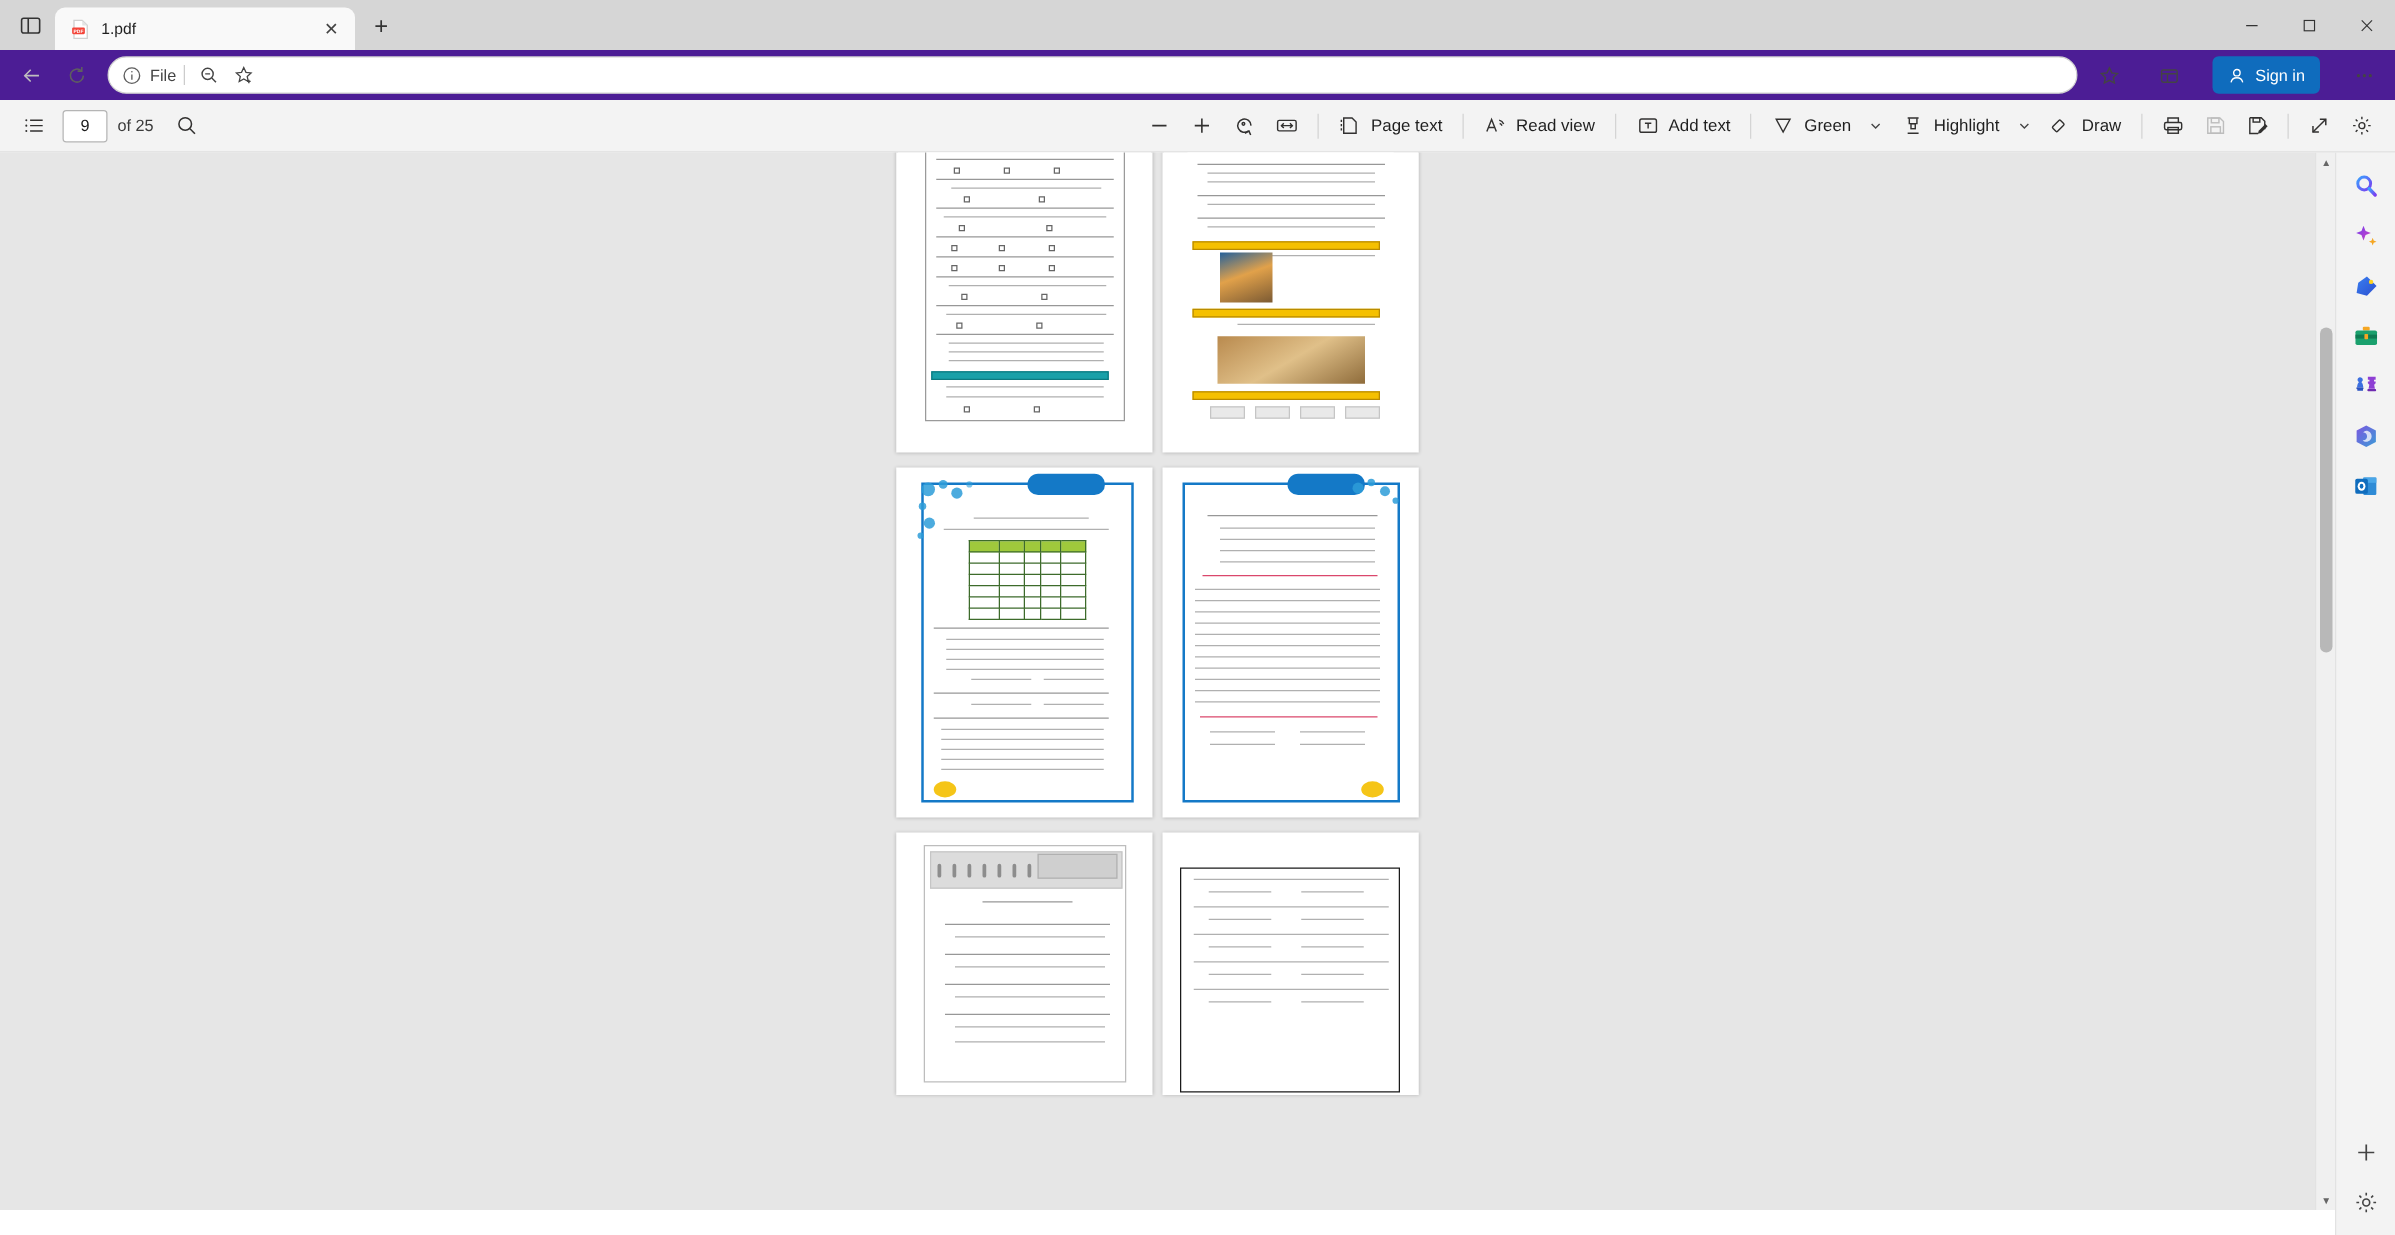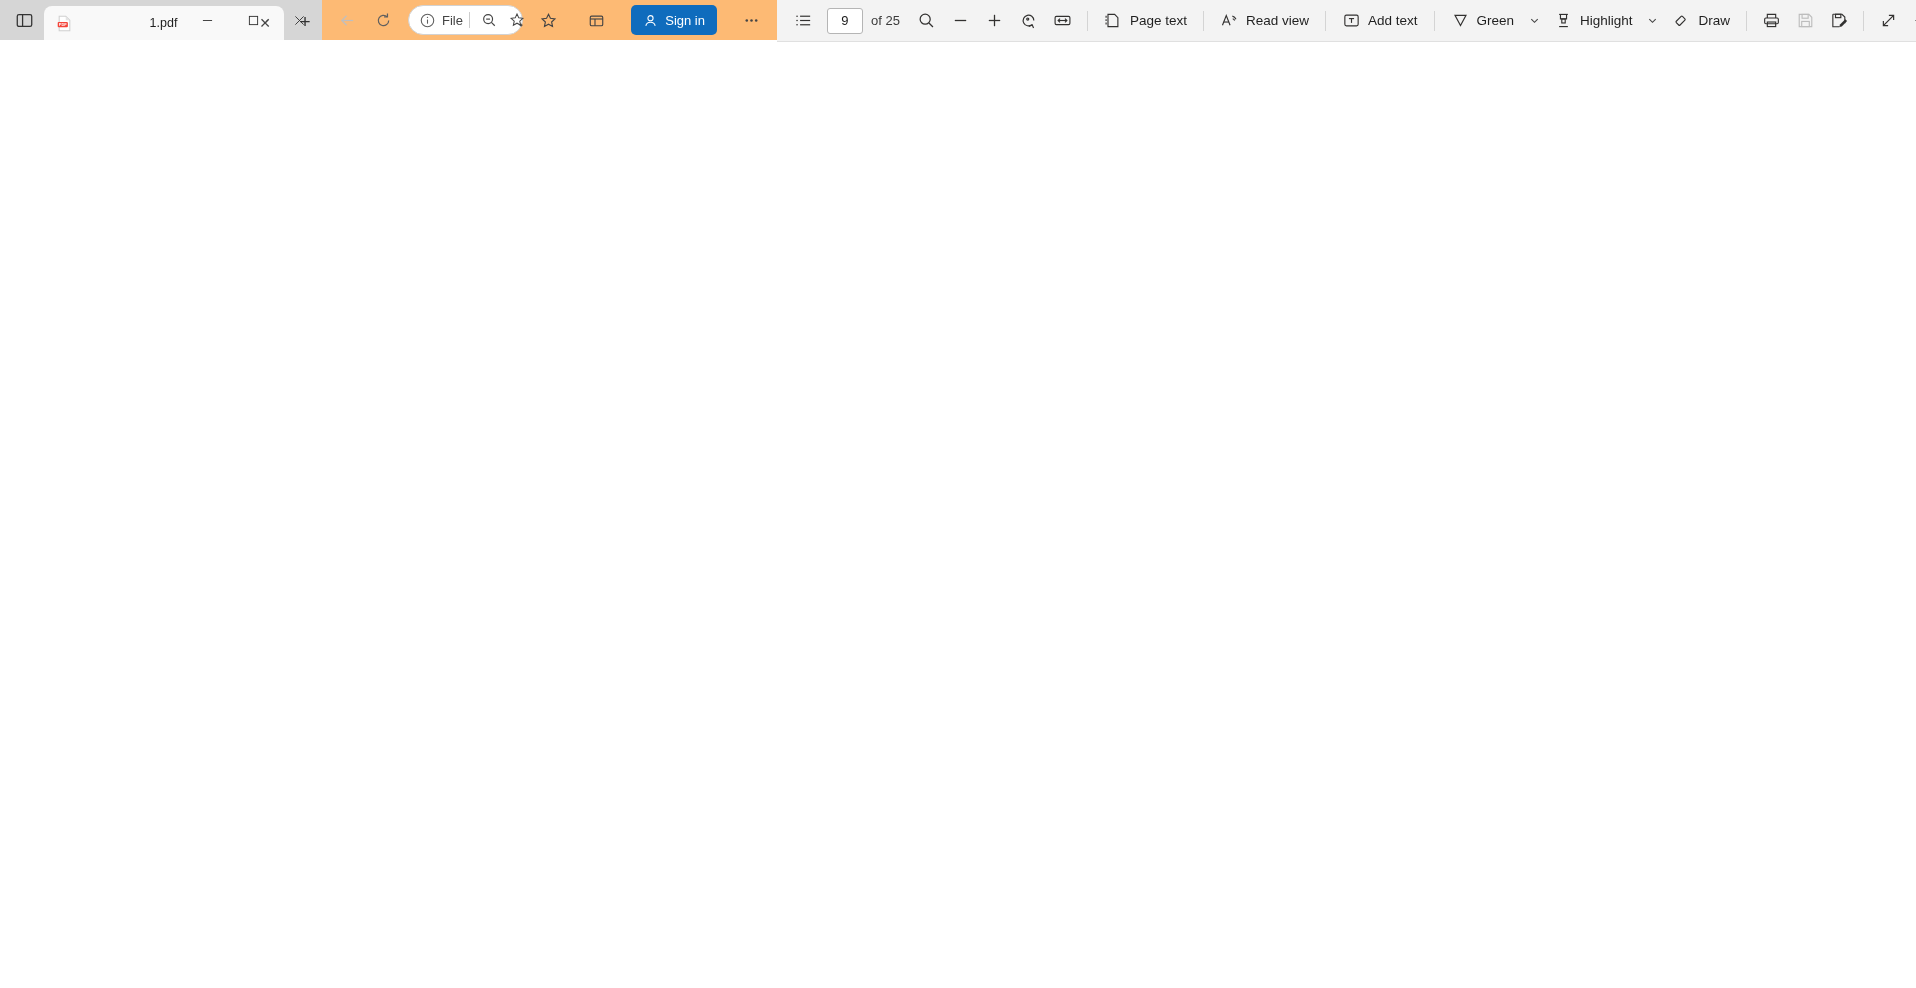--- a/index.html
+++ b/index.html
@@ -72,21 +72,21 @@
   .win-btn {
     width: 46px; height: 40px;
     display: flex; align-items: center; justify-content: center;
     color: #333;
   }
   .win-btn svg { width: 11px; height: 11px; }
 
   
   .addrbar {
     height: 40px;
-    background: #fdba74;
+    background: #4c1d95;
     display: flex;
     align-items: center;
     padding: 0 8px;
     gap: 2px;
   }
   .nav-btn {
     width: 34px; height: 34px;
     display: flex; align-items: center; justify-content: center;
     border-radius: 6px;
     color: #5f5f5f;
@@ -362,21 +362,21 @@
     border-radius: 6px;
   }
   .appbtn svg { width: 22px; height: 22px; }
   .appbar-spacer { flex: 1; }
   .appbar-bottom {
     width: 100%;
     display: flex; flex-direction: column; align-items: center;
     padding-bottom: 8px; gap: 4px;
   }
 
-  .stage { display: flex; flex-direction: row; height: 988px; text-align: center; }
+  .stage { display: flex; flex-direction: column; height: 988px; }
   .body-row { display: flex; flex: 1; min-height: 0; }
 </style>
 </head>
 <body>
 
 <div class="stage">
 
   <div class="tabstrip">
     <div class="tab-side-btn">
       <svg viewBox="0 0 16 16" fill="none" stroke="#333" stroke-width="1.2">

